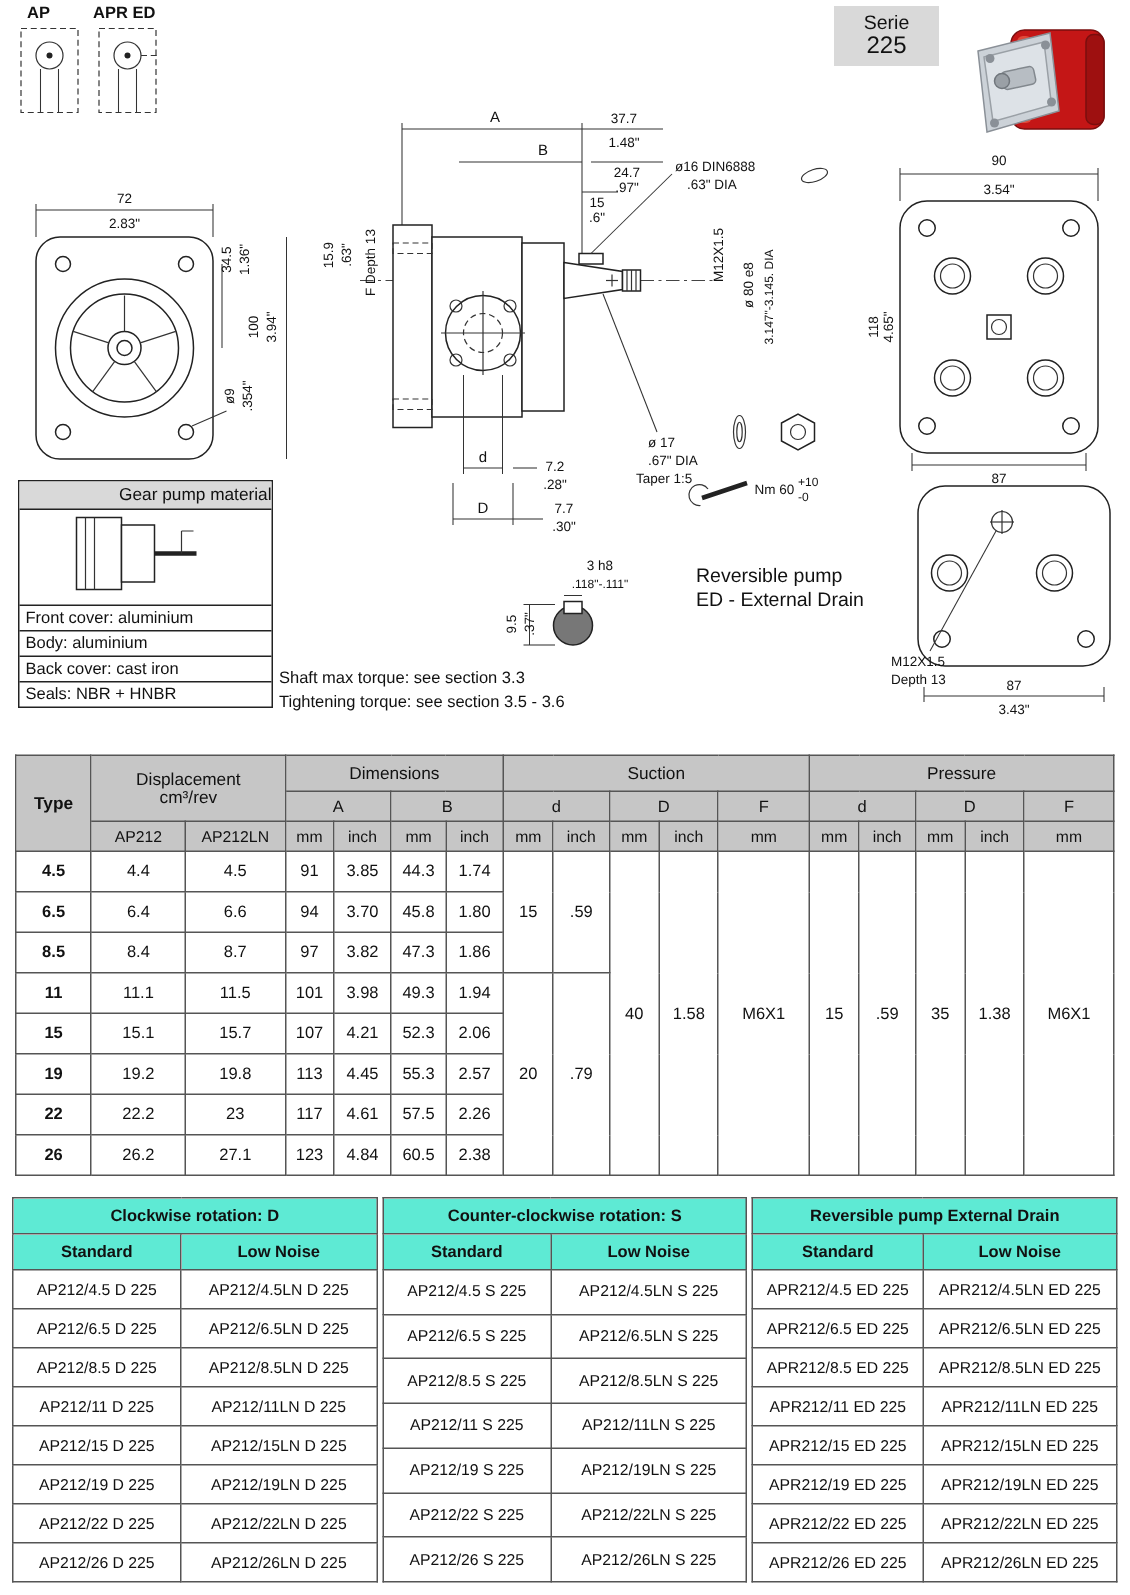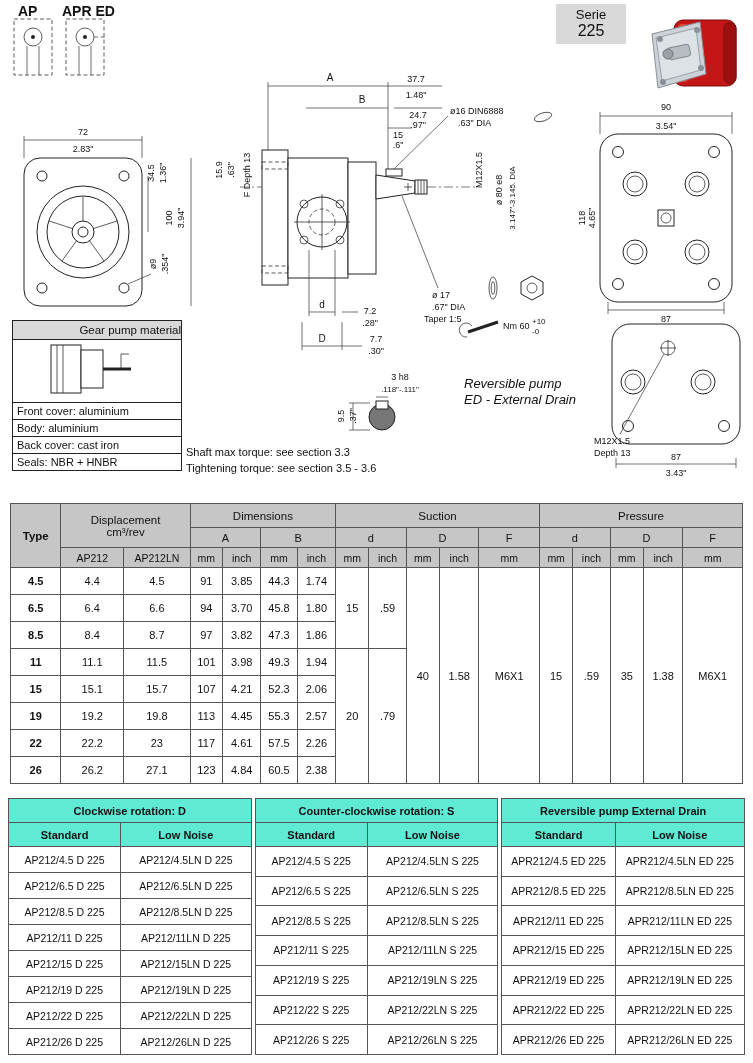--- a/index.html
+++ b/index.html
@@ -10,26 +10,26 @@
 
   
   svg text { font-family:"Liberation Sans", sans-serif; fill:#111; }
   .t8{font-size:8px}.t9{font-size:9px}.t10{font-size:10px}
   .shape{fill:#fff;stroke:#222;stroke-width:1}
   .thin{fill:none;stroke:#333;stroke-width:0.8}
   .dimline{stroke:#333;stroke-width:0.7}
   .cline{stroke:#444;stroke-width:0.7;stroke-dasharray:9 3 2 3}
   .dashed{stroke-dasharray:4 2.5}
 
-  .symbol-label{font-size:14px;font-weight:bold;}
+  .symbol-label{font-size:11px;font-weight:bold;}
   .serie-box{left:556px;top:4px;width:70px;height:40px;background:#d9d9d9;text-align:center;padding-top:3px;}
   .serie-box .l1{font-size:13px;}
   .serie-box .l2{font-size:16px;}
 
-  .caption{left:464px;top:376px;width:150px;font-size:13px;line-height:16px;font-style:italic;}
+  .caption{left:464px;top:376px;width:150px;font-size:13px;line-height:16px;}
 
   .material-box{left:12px;top:320px;width:170px;border:1px solid #222;background:#fff;}
   .material-box .mb-title{background:#d9d9d9;border-bottom:1px solid #222;font-size:11.5px;text-align:right;padding:3px 0;}
   .material-box .mb-row{border-top:1px solid #222;font-size:11px;padding:2px 4px;}
 
   .notes{left:186px;top:444px;font-size:11px;line-height:16px;}
 
   
   .dim-table{position:absolute;left:10px;top:503px;width:733px;table-layout:fixed;border-collapse:collapse;font-size:11px;border:1px solid #222;}
   .dim-table th,.dim-table td{border:1px solid #555;text-align:center;vertical-align:middle;padding:1px 1px;overflow:hidden;}
@@ -544,20 +544,24 @@
           <th>Standard</th>
           <th>Low Noise</th>
         </tr>
       </thead>
       <tbody>
         <tr>
             <td>APR212/4.5 ED 225</td>
             <td>APR212/4.5LN ED 225</td>
           </tr>
         <tr>
+            <td>APR212/6.5 ED 225</td>
+            <td>APR212/6.5LN ED 225</td>
+          </tr>
+        <tr>
             <td>APR212/8.5 ED 225</td>
             <td>APR212/8.5LN ED 225</td>
           </tr>
         <tr>
             <td>APR212/11 ED 225</td>
             <td>APR212/11LN ED 225</td>
           </tr>
         <tr>
             <td>APR212/15 ED 225</td>
             <td>APR212/15LN ED 225</td>

